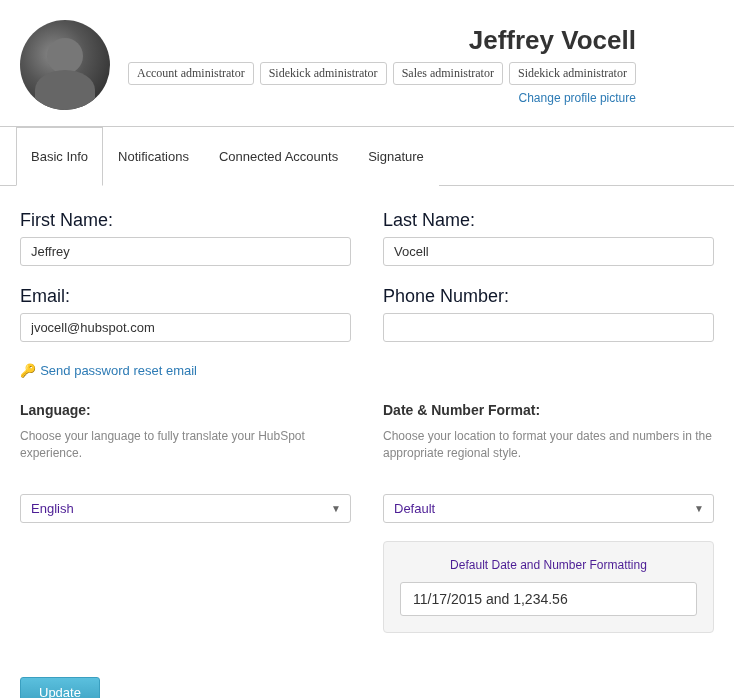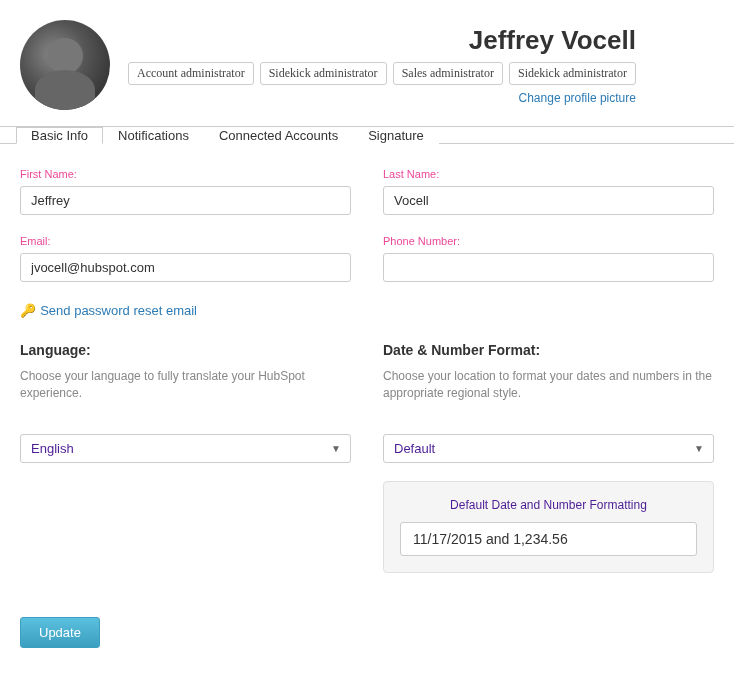--- a/index.html
+++ b/index.html
@@ -81,21 +81,21 @@
     }
 
     
     .tabs-bar {
       border-top: 1px solid #ccc;
       border-bottom: 1px solid #ccc;
       display: flex;
       padding: 0 16px;
     }
     .tab {
-      padding: 0 14px;
+      padding: 21px 14px;
       font-size: 13px;
       cursor: pointer;
       border: 1px solid transparent;
       border-bottom: none;
       margin-bottom: -1px;
       color: #333;
       background: #fff;
     }
     .tab.active {
       border-color: #ccc;
@@ -115,23 +115,23 @@
       gap: 32px;
       margin-bottom: 20px;
     }
     .form-group {
       display: flex;
       flex-direction: column;
       gap: 6px;
       flex: 1;
     }
     .form-group label {
-      font-size: 11px;
+      font-size: 18px;
       font-weight: normal;
-      color: #ec4899;
+      color: #0f172a;
     }
     .form-group input[type="text"],
     .form-group input[type="email"] {
       width: 100%;
       padding: 6px 10px;
       border: 1px solid #ccc;
       border-radius: 3px;
       font-size: 13px;
       color: #333;
       background: #fff;

